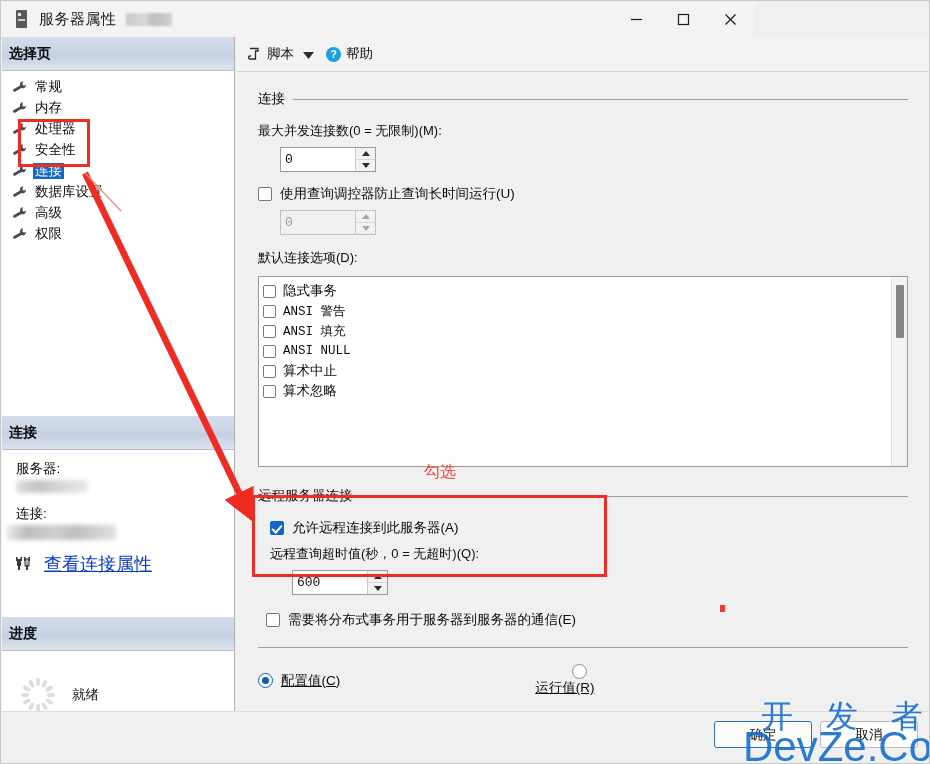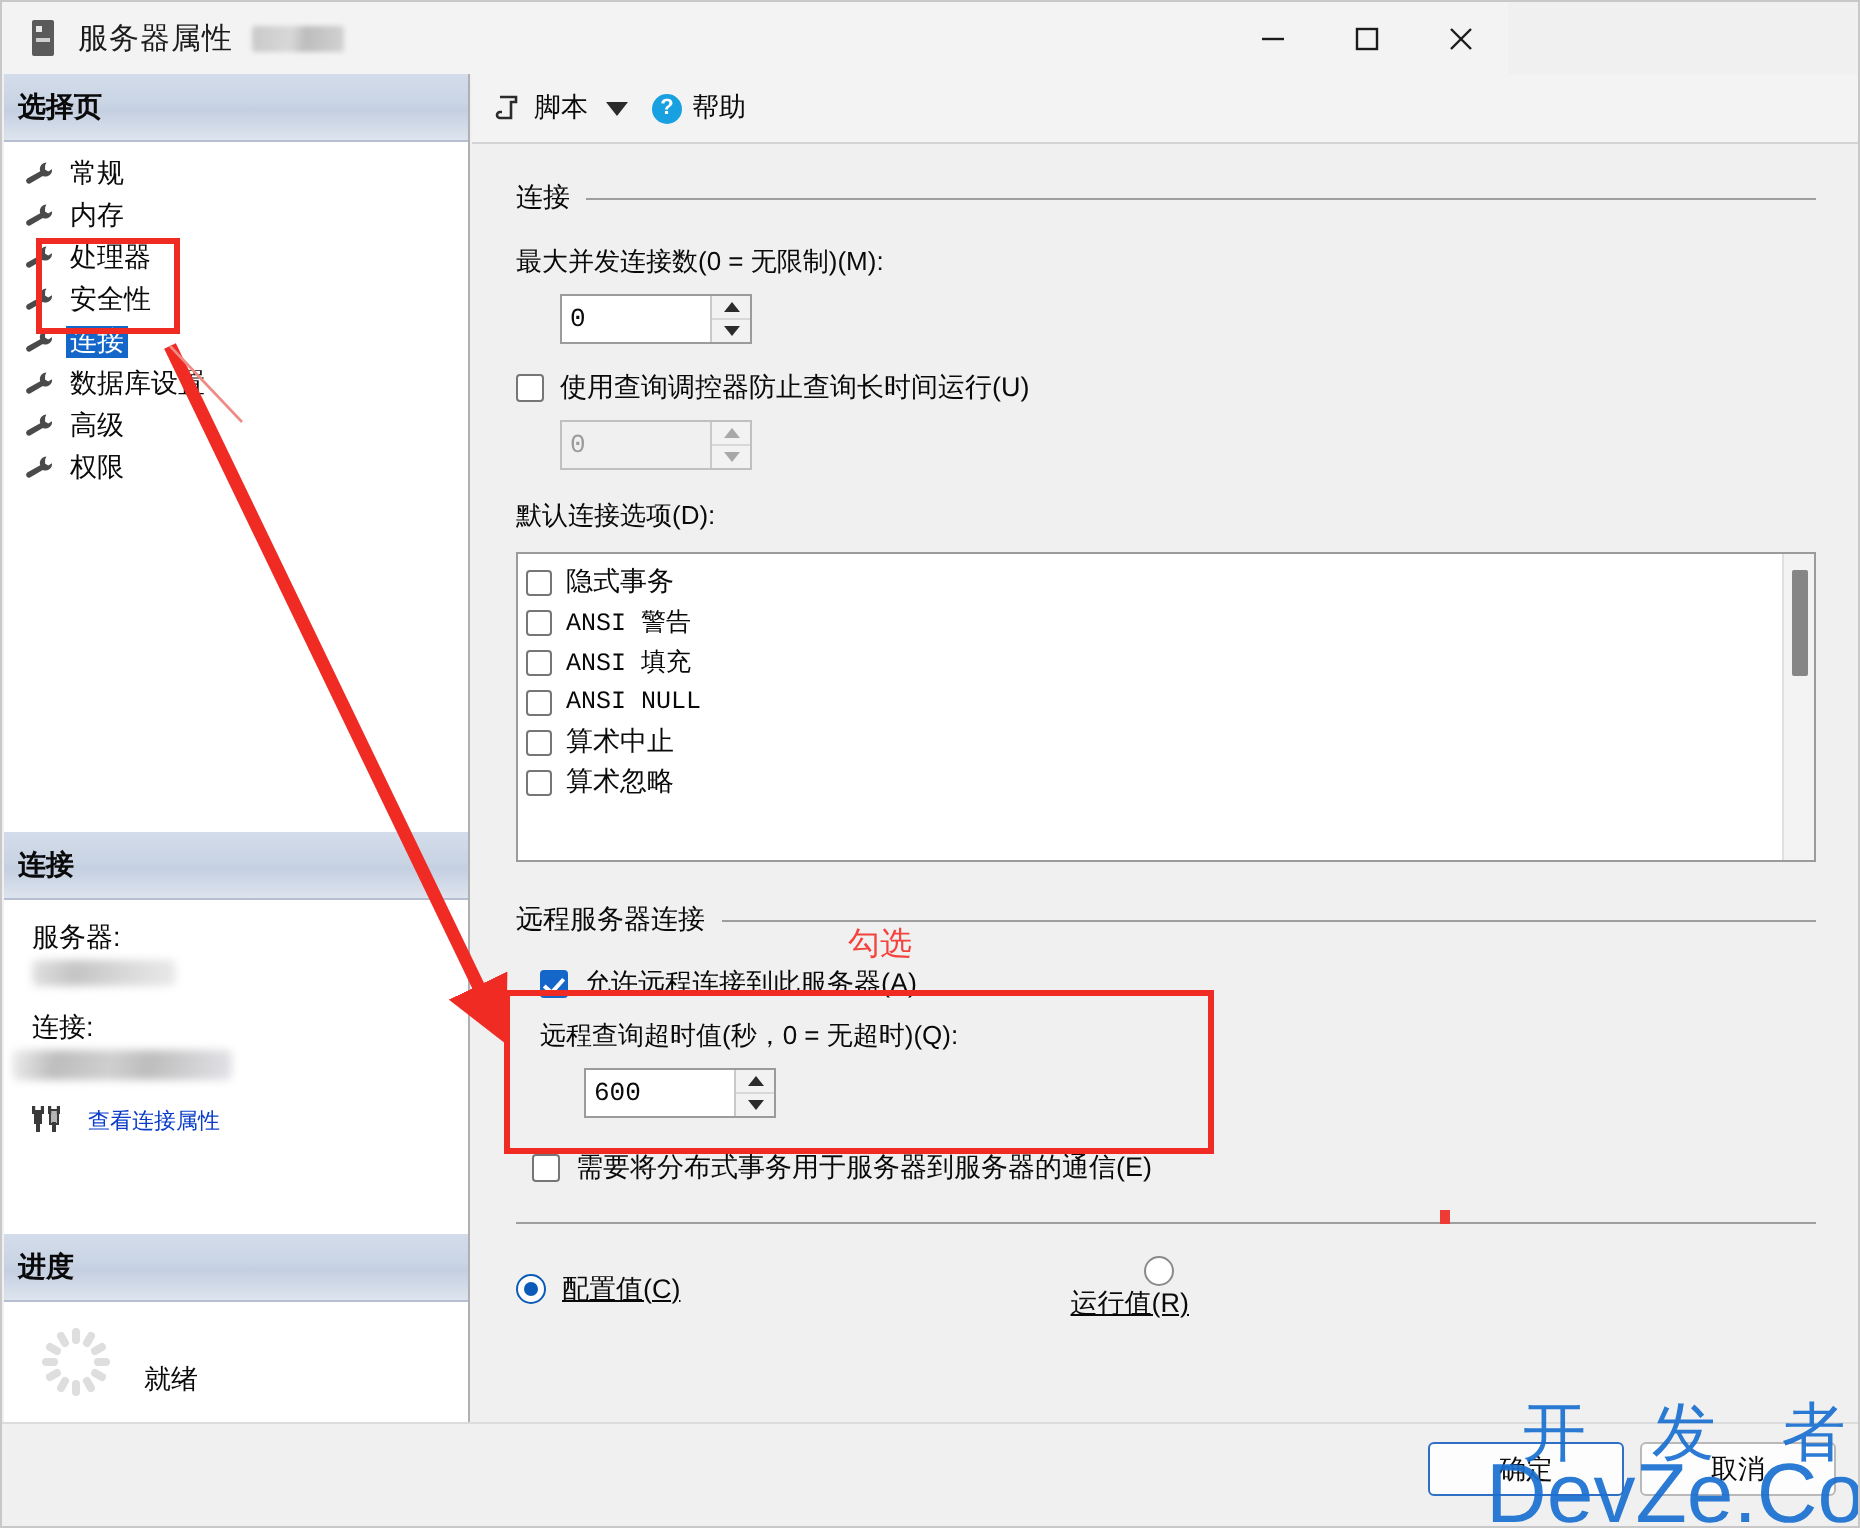--- a/index.html
+++ b/index.html
@@ -89,25 +89,25 @@
   #srv-blur {
     margin-top: 2px; width: 72px; height: 13px;
     background: linear-gradient(100deg,#e2e2e2 0%,#c4c4c4 30%,#d9d9d9 65%,#eaeaea 100%);
   }
   #conn-blur {
     margin-top: 2px; width: 110px; height: 15px; margin-left: -10px;
     background: linear-gradient(100deg,#eeeeee 0%,#bdbdbd 20%,#cfcfcf 45%,#bdbdbd 62%,#e3e3e8 100%);
   }
   #viewlink-row { display: flex; align-items: center; margin-top: 12px; }
   #viewlink {
-    color: #0a3cc8; font-size: 11px; cursor: pointer;
+    color: #0a3cc8; text-decoration: underline; font-size: 18px; cursor: pointer;
     margin-left: 6px;
   }
   
-  #progress-body { padding-top: 12px; display: flex; align-items: flex-end; }
+  #progress-body { padding-top: 26px; display: flex; align-items: center; }
   #spinner { margin-left: 18px; width: 36px; height: 36px; position: relative; }
   #spinner i {
     position: absolute; left: 16px; top: 1px; width: 4px; height: 8px;
     background: #dedede; border-radius: 2px;
     transform-origin: 2px 17px;
   }
   #progress-text { margin-left: 16px; font-size: 13.5px; color: #0a0a0a; }
 
   
   #rightpane {
@@ -174,21 +174,21 @@
   .cbox.checked { background: #1467c8; border-color: #1467c8; position: relative; }
   .cbox.checked::after {
     content: ""; position: absolute; left: 3px; top: 1px;
     width: 4px; height: 8px; border: solid #fff; border-width: 0 2px 2px 0;
     transform: rotate(42deg);
   }
   .cbrow label { font-size: 13.5px; color: #0a0a0a; }
 
   
   #listbox {
-    margin-top: 9px; height: 155px;
+    margin-top: 9px; height: 191px;
     border: 1px solid #9b9b9b; background: #ffffff;
     display: flex; position: relative; overflow: hidden;
   }
   #listitems { flex: 1; padding: 4px 0 0 4px; }
   .litem { display: flex; align-items: center; height: 20px; }
   .litem .cbox { width: 13px; height: 13px; flex: 0 0 13px; margin-right: 7px; }
   .litem span { font-size: 13.5px; color: #0a0a0a; }
   .litem span.mono { font-family: "Liberation Mono","DejaVu Sans Mono",monospace; font-size: 12.5px; }
   #listscroll {
     width: 16px; background: #f3f3f3; border-left: 1px solid #e0e0e0;

